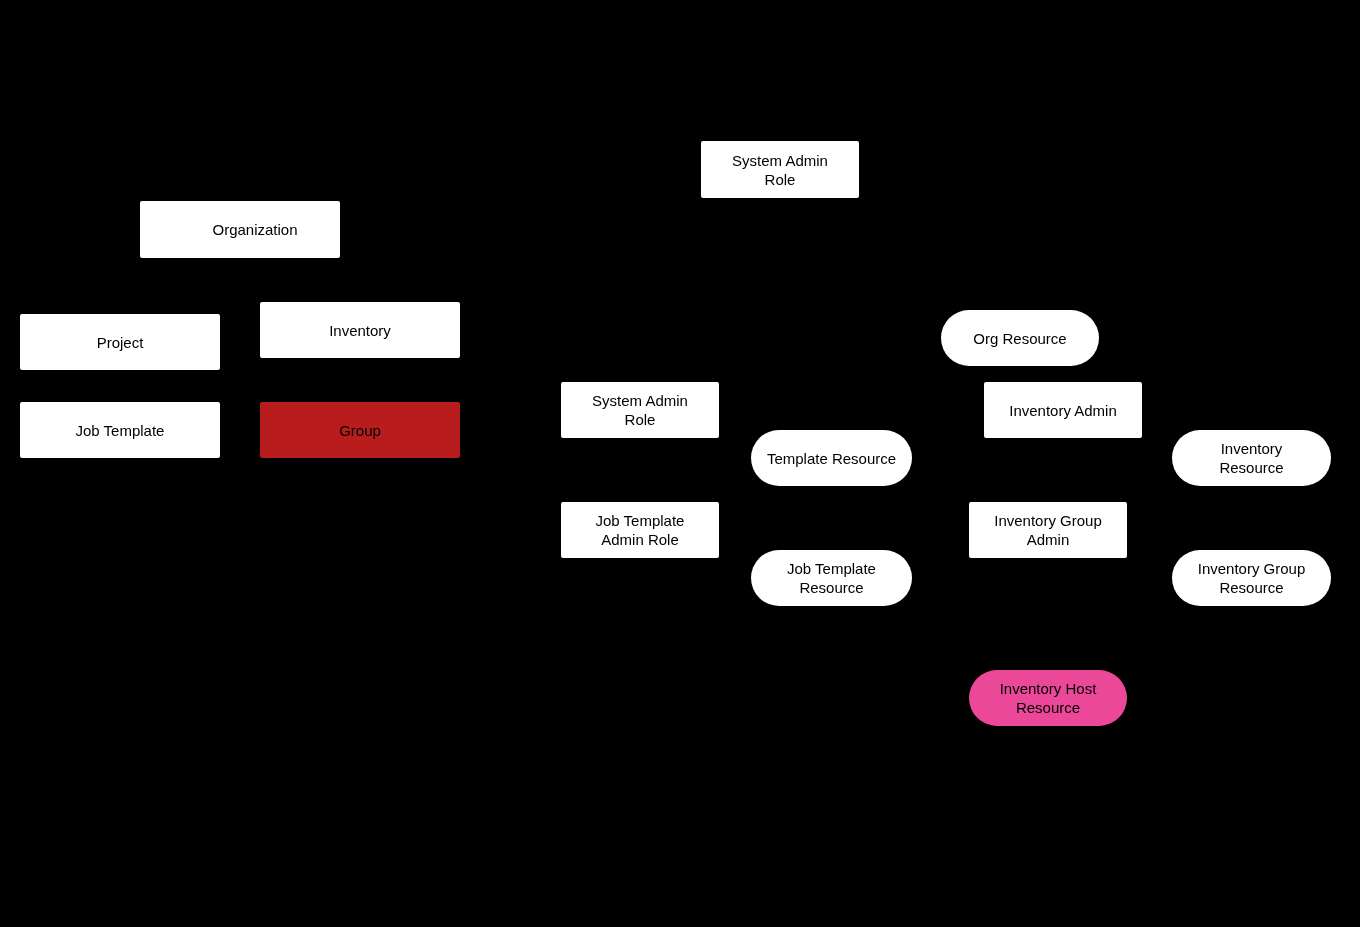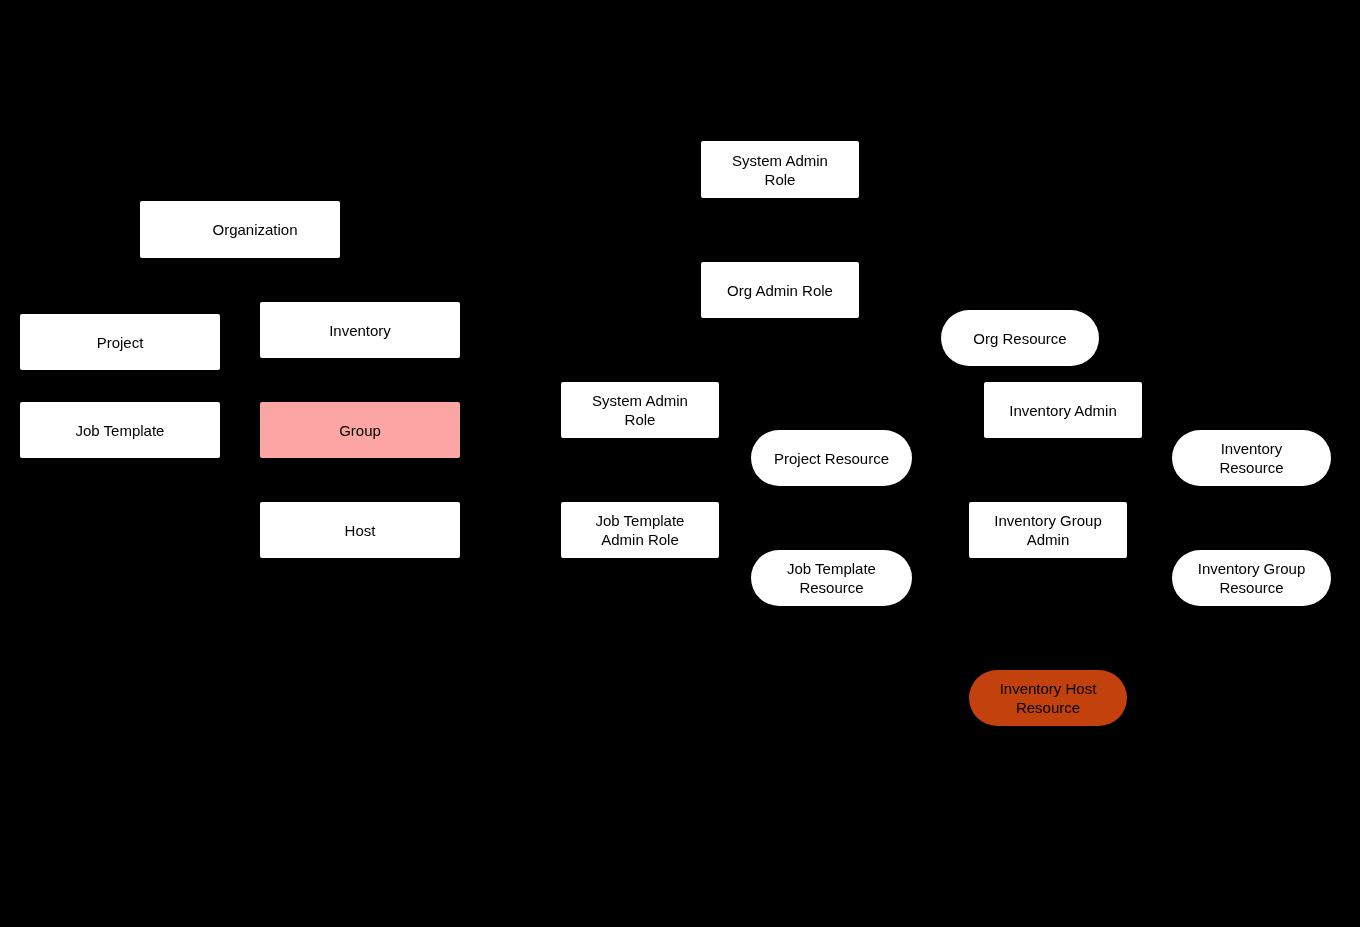--- a/index.html
+++ b/index.html
@@ -38,35 +38,33 @@
   }
 </style>
 </head>
 <body>
 
 <div id="canvas" style="background: rgb(0, 0, 0);">
     <div class="node rect" style="left: 140px; top: 201px; width: 200px; height: 57px; background: rgb(255, 255, 255); color: rgb(0, 0, 0); padding-left: 36px;">Organization</div>
     <div class="node rect" style="left: 20px; top: 302px; width: 200px; height: 56px; background: rgb(255, 255, 255); color: rgb(0, 0, 0); margin-top: 12px;">Project</div>
     <div class="node rect" style="left: 260px; top: 302px; width: 200px; height: 56px; background: rgb(255, 255, 255); color: rgb(0, 0, 0);">Inventory</div>
     <div class="node rect" style="left: 20px; top: 402px; width: 200px; height: 56px; background: rgb(255, 255, 255); color: rgb(0, 0, 0);">Job Template</div>
-    <div class="node rect" style="left: 260px; top: 402px; width: 200px; height: 56px; background: #fca5a5; color: rgb(0, 0, 0);">Group</div>
-    <div class="node rect" style="left: 260px; top: 502px; width: 200px; height: 56px; background: rgb(255, 255, 255); color: rgb(0, 0, 0);">Host</div>
+    <div class="node rect" style="left: 260px; top: 402px; width: 200px; height: 56px; background: #b91c1c; color: rgb(0, 0, 0);">Group</div>
     <div class="node rect" style="left: 701px; top: 141px; width: 158px; height: 57px; background: rgb(255, 255, 255); color: rgb(0, 0, 0);">System Admin
 Role</div>
-    <div class="node rect" style="left: 701px; top: 262px; width: 158px; height: 56px; background: rgb(255, 255, 255); color: rgb(0, 0, 0);">Org Admin Role</div>
     <div class="node pill" style="left: 941px; top: 262px; width: 158px; height: 56px; background: rgb(255, 255, 255); color: rgb(0, 0, 0);">Org Resource</div>
     <div class="node rect" style="left: 561px; top: 382px; width: 158px; height: 56px; background: rgb(255, 255, 255); color: rgb(0, 0, 0);">System Admin
 Role</div>
-    <div class="node pill" style="left: 751px; top: 382px; width: 161px; height: 56px; background: rgb(255, 255, 255); color: rgb(0, 0, 0);">Project Resource</div>
+    <div class="node pill" style="left: 751px; top: 382px; width: 161px; height: 56px; background: rgb(255, 255, 255); color: rgb(0, 0, 0);">Template Resource</div>
     <div class="node rect" style="left: 984px; top: 382px; width: 158px; height: 56px; background: rgb(255, 255, 255); color: rgb(0, 0, 0);">Inventory Admin</div>
     <div class="node pill" style="left: 1172px; top: 382px; width: 159px; height: 56px; background: rgb(255, 255, 255); color: rgb(0, 0, 0);">Inventory
 Resource</div>
     <div class="node rect" style="left: 561px; top: 502px; width: 158px; height: 56px; background: rgb(255, 255, 255); color: rgb(0, 0, 0);">Job Template
 Admin Role</div>
     <div class="node pill" style="left: 751px; top: 502px; width: 161px; height: 56px; background: rgb(255, 255, 255); color: rgb(0, 0, 0);">Job Template
 Resource</div>
     <div class="node rect" style="left: 969px; top: 502px; width: 158px; height: 56px; background: rgb(255, 255, 255); color: rgb(0, 0, 0);">Inventory Group
 Admin</div>
     <div class="node pill" style="left: 1172px; top: 502px; width: 159px; height: 56px; background: rgb(255, 255, 255); color: rgb(0, 0, 0);">Inventory Group
 Resource</div>
-    <div class="node pill" style="left: 969px; top: 622px; width: 158px; height: 56px; background: #c2410c; color: rgb(0, 0, 0);">Inventory Host
+    <div class="node pill" style="left: 969px; top: 622px; width: 158px; height: 56px; background: #ec4899; color: rgb(0, 0, 0);">Inventory Host
 Resource</div>
   </div>
 
 </body></html>

